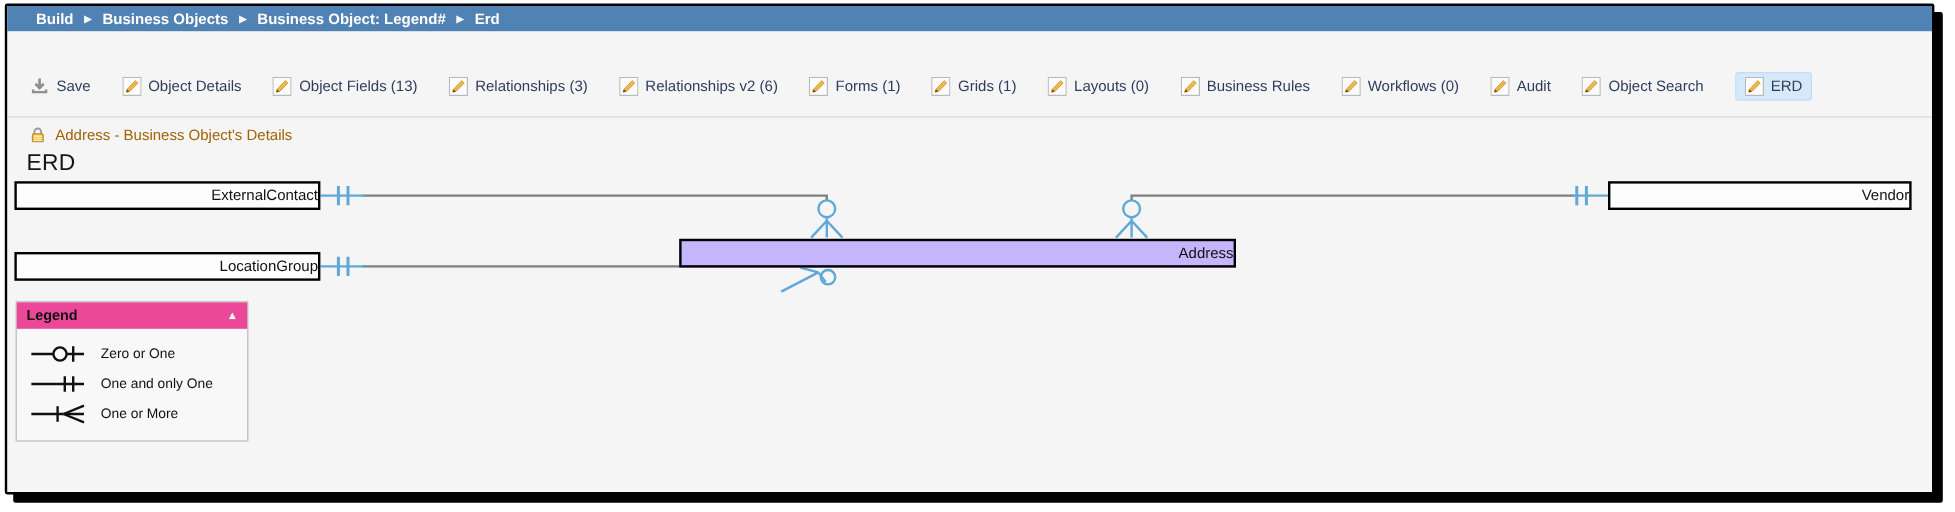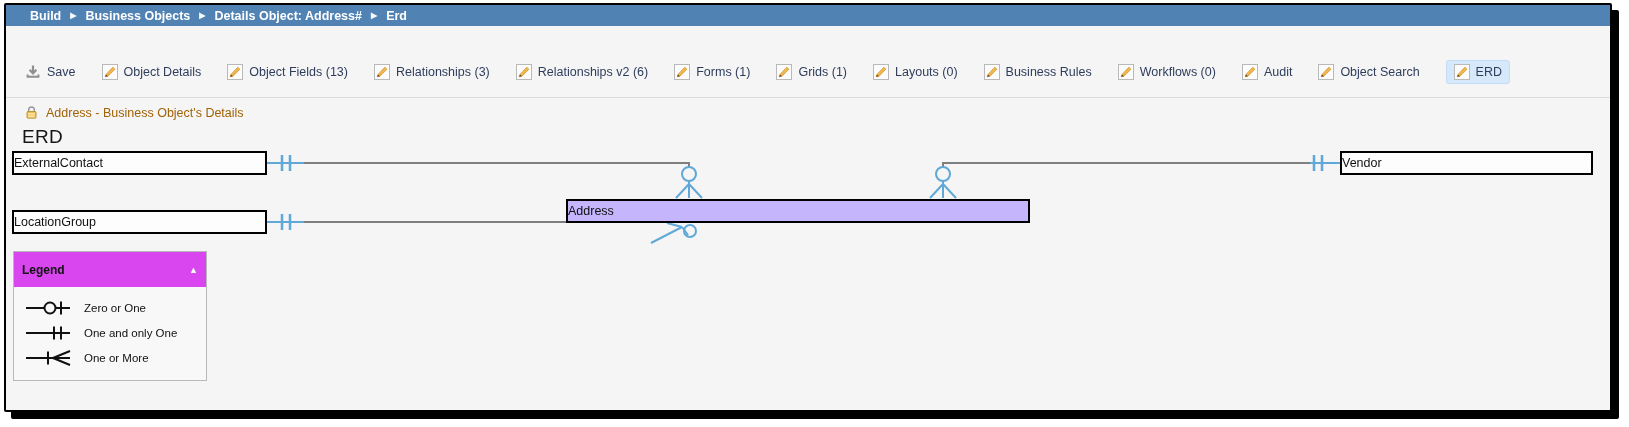--- a/index.html
+++ b/index.html
@@ -32,49 +32,49 @@
   .divider{border-top:1px solid #dadada;margin-top:12px;}
   
   .subtitle-row{display:flex;align-items:center;gap:7px;margin:7px 0 0 18px;font-size:12.5px;color:#a16207;}
   .page-title{margin:6px 0 0 16px;font-size:19px;color:#151515;letter-spacing:.3px;}
   
   .diagram{position:absolute;left:0;top:0;width:100%;height:100%;pointer-events:none;}
   .diagram svg.connectors{position:absolute;left:0;top:0;}
   .entity{
     position:absolute;box-sizing:border-box;height:24px;
     background:#fdfdfd;border:2px solid #000;
-    display:flex;align-items:center;justify-content:flex-start;
+    display:flex;align-items:center;justify-content:flex-end;
     font-size:12.5px;color:#111;pointer-events:auto;cursor:pointer;
   }
   .entity.highlight{background:#c4b5fd;}
   
   .legend{
     position:absolute;left:7px;top:246px;width:192px;
     background:#f8f8f8;border:1px solid #b9b9b9;pointer-events:auto;
   }
   .legend-header{
-    height:35px;background:#d946ef;display:flex;align-items:center;justify-content:space-between;
+    height:22px;background:#ec4899;display:flex;align-items:center;justify-content:space-between;
     padding:0 8px;font-size:12px;font-weight:bold;color:#111;
   }
   .legend-collapse{font-size:9px;color:#fafafa;cursor:pointer;text-shadow:0 0 1px #bbb;}
   .legend-body{padding:8px 0 10px 12px;text-align:right;}
   .legend-row{display:flex;align-items:center;gap:10px;height:25px;font-size:11.5px;color:#111;}
   .legend-row svg{flex:0 0 auto;}
 </style>
 </head>
 <body>
 
 <div class="window">
 
   <div class="breadcrumb">
     <span class="crumb">Build</span>
     <span class="crumb-sep">▶</span>
     <span class="crumb">Business Objects</span>
     <span class="crumb-sep">▶</span>
-    <span class="crumb">Details Object: Address#</span>
+    <span class="crumb">Business Object: Legend#</span>
     <span class="crumb-sep">▶</span>
     <span class="crumb">Erd</span>
   </div>
 
   <div class="toolbar">
     <span class="tb-item">
       <span class="icon">
         <svg width="16" height="16" viewBox="0 0 16 16">
             <path d="M8 1.5 V8.2" stroke="#8f8f8f" stroke-width="2.2"></path>
             <path d="M4.6 5.8 L8 9.4 L11.4 5.8" fill="none" stroke="#8f8f8f" stroke-width="2.2"></path>

